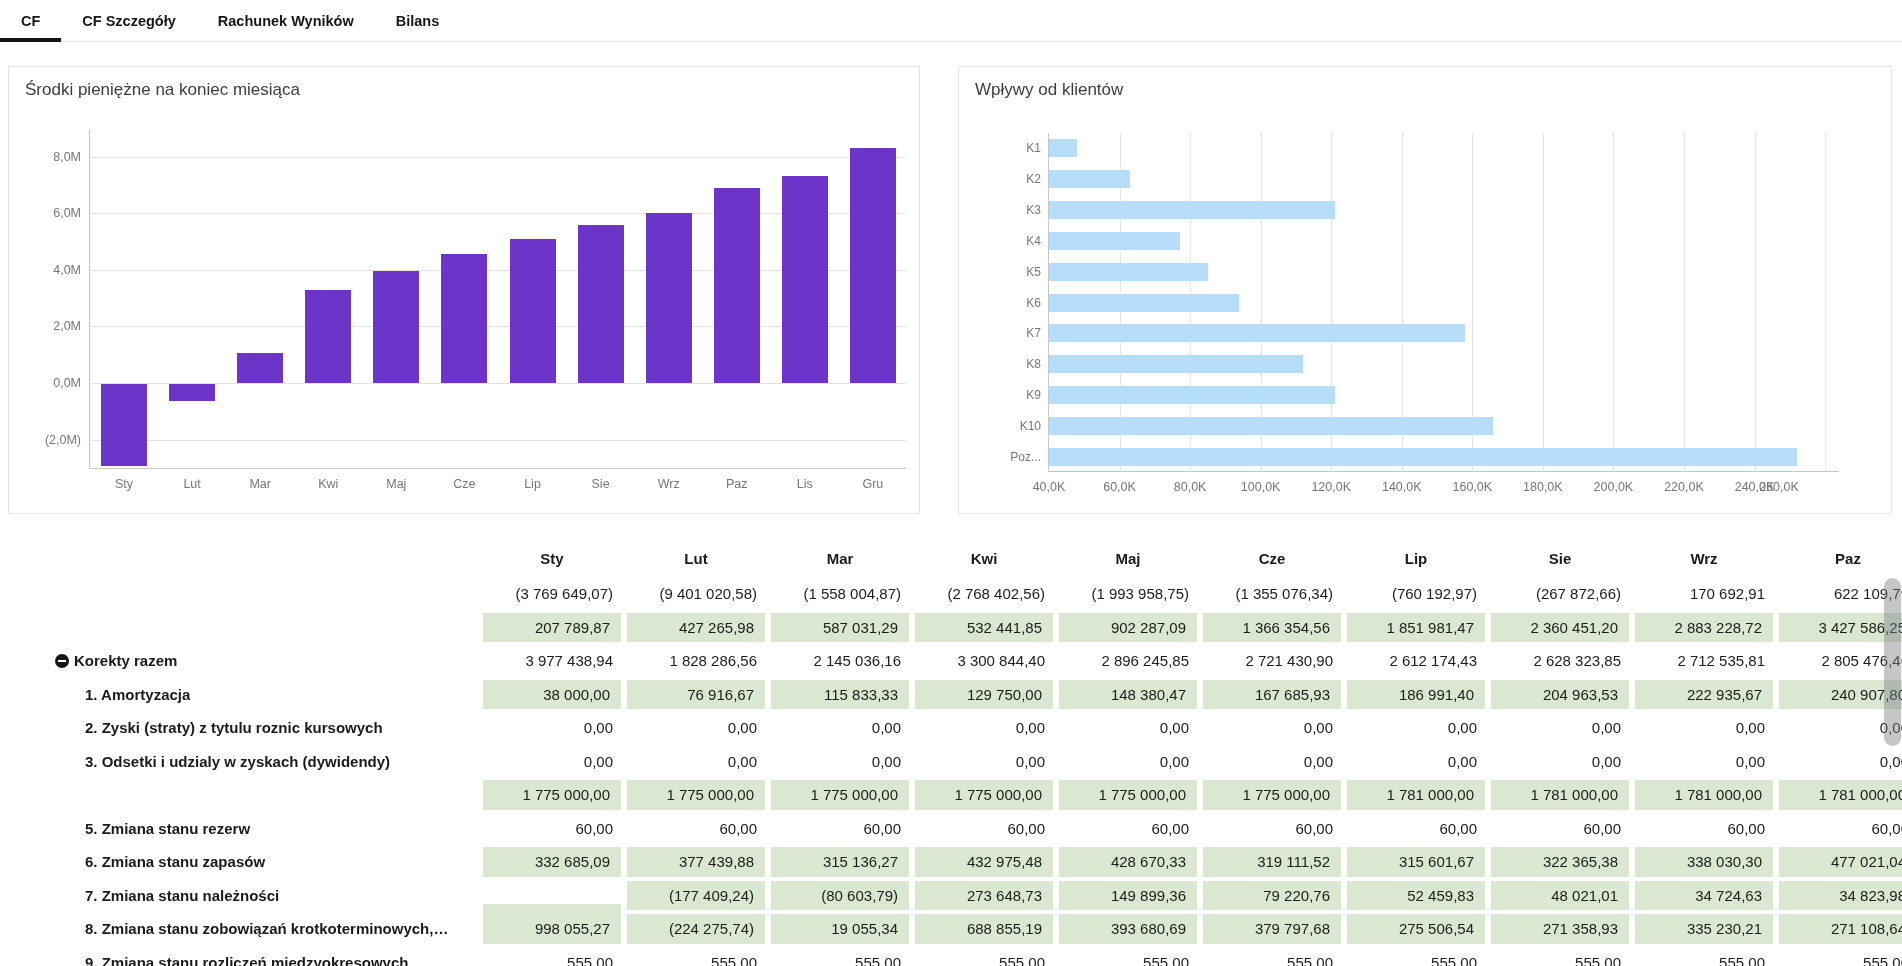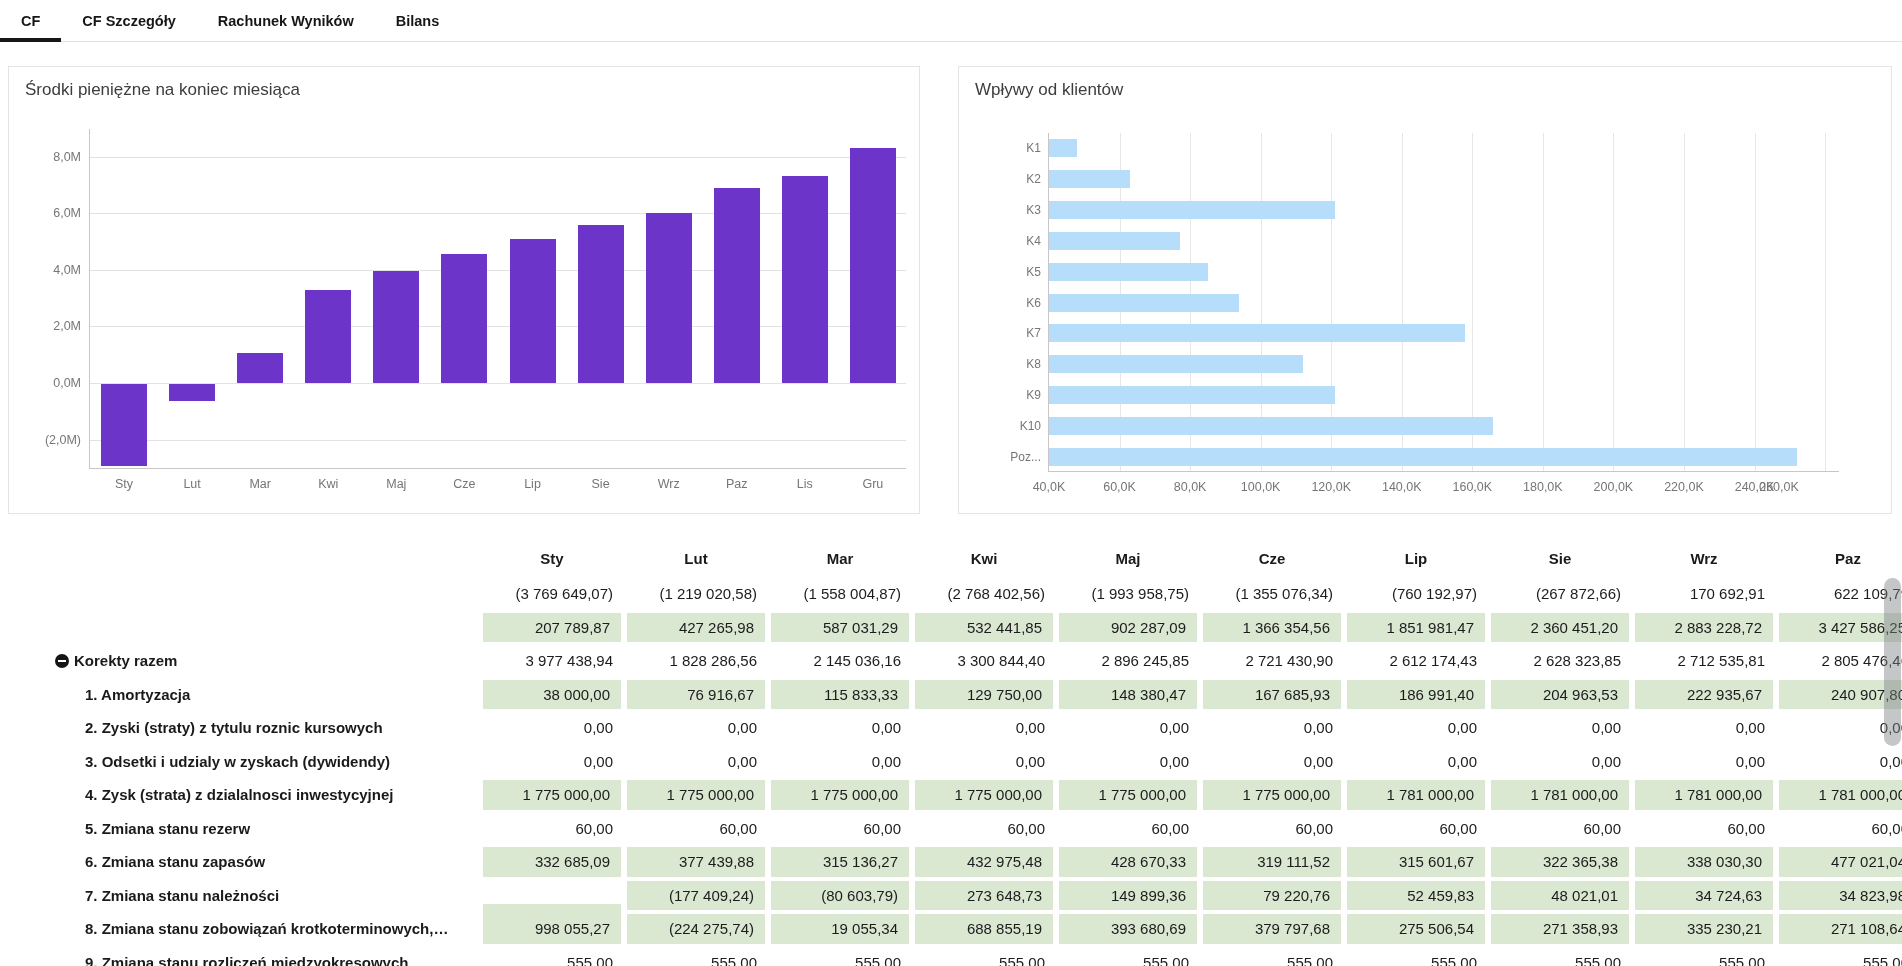--- a/index.html
+++ b/index.html
@@ -177,21 +177,21 @@
       <div class="mhead" style="left: 1056px; width: 144px;">Maj</div>
       <div class="mhead" style="left: 1200px; width: 144px;">Cze</div>
       <div class="mhead" style="left: 1344px; width: 144px;">Lip</div>
       <div class="mhead" style="left: 1488px; width: 144px;">Sie</div>
       <div class="mhead" style="left: 1632px; width: 144px;">Wrz</div>
       <div class="mhead" style="left: 1776px; width: 144px;">Paz</div>
     </div>
   <div id="tbody">
       <div class="trow">
         <div class="vcell" style="left: 480px; width: 144px;">(3 769 649,07)</div>
-        <div class="vcell" style="left: 624px; width: 144px;">(1 219 020,58)</div>
+        <div class="vcell" style="left: 624px; width: 144px;">(9 401 020,58)</div>
         <div class="vcell" style="left: 768px; width: 144px;">(1 558 004,87)</div>
         <div class="vcell" style="left: 912px; width: 144px;">(2 768 402,56)</div>
         <div class="vcell" style="left: 1056px; width: 144px;">(1 993 958,75)</div>
         <div class="vcell" style="left: 1200px; width: 144px;">(1 355 076,34)</div>
         <div class="vcell" style="left: 1344px; width: 144px;">(760 192,97)</div>
         <div class="vcell" style="left: 1488px; width: 144px;">(267 872,66)</div>
         <div class="vcell" style="left: 1632px; width: 144px;">170 692,91</div>
         <div class="vcell" style="left: 1776px; width: 144px;">622 109,79</div>
       </div>
       <div class="trow">
@@ -261,23 +261,20 @@
         <div class="vcell" style="left: 768px; width: 144px;">0,00</div>
         <div class="vcell" style="left: 912px; width: 144px;">0,00</div>
         <div class="vcell" style="left: 1056px; width: 144px;">0,00</div>
         <div class="vcell" style="left: 1200px; width: 144px;">0,00</div>
         <div class="vcell" style="left: 1344px; width: 144px;">0,00</div>
         <div class="vcell" style="left: 1488px; width: 144px;">0,00</div>
         <div class="vcell" style="left: 1632px; width: 144px;">0,00</div>
         <div class="vcell" style="left: 1776px; width: 144px;">0,00</div>
       </div>
       <div class="trow">
-        <div class="lbl i2">
-          <span>4. Zysk (strata) z dzialalnosci inwestycyjnej</span>
-        </div>
         <div class="vcell hl" style="left: 480px; width: 144px;">1 775 000,00</div>
         <div class="vcell hl" style="left: 624px; width: 144px;">1 775 000,00</div>
         <div class="vcell hl" style="left: 768px; width: 144px;">1 775 000,00</div>
         <div class="vcell hl" style="left: 912px; width: 144px;">1 775 000,00</div>
         <div class="vcell hl" style="left: 1056px; width: 144px;">1 775 000,00</div>
         <div class="vcell hl" style="left: 1200px; width: 144px;">1 775 000,00</div>
         <div class="vcell hl" style="left: 1344px; width: 144px;">1 781 000,00</div>
         <div class="vcell hl" style="left: 1488px; width: 144px;">1 781 000,00</div>
         <div class="vcell hl" style="left: 1632px; width: 144px;">1 781 000,00</div>
         <div class="vcell hl" style="left: 1776px; width: 144px;">1 781 000,00</div>

